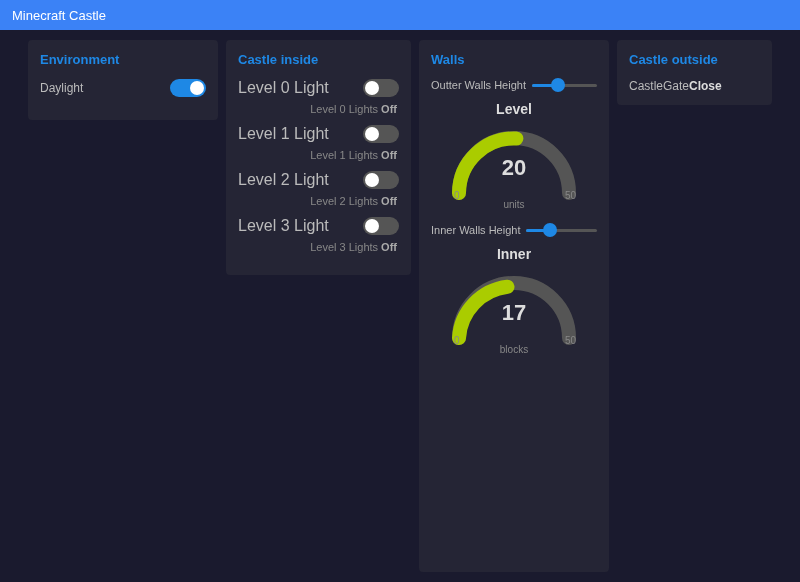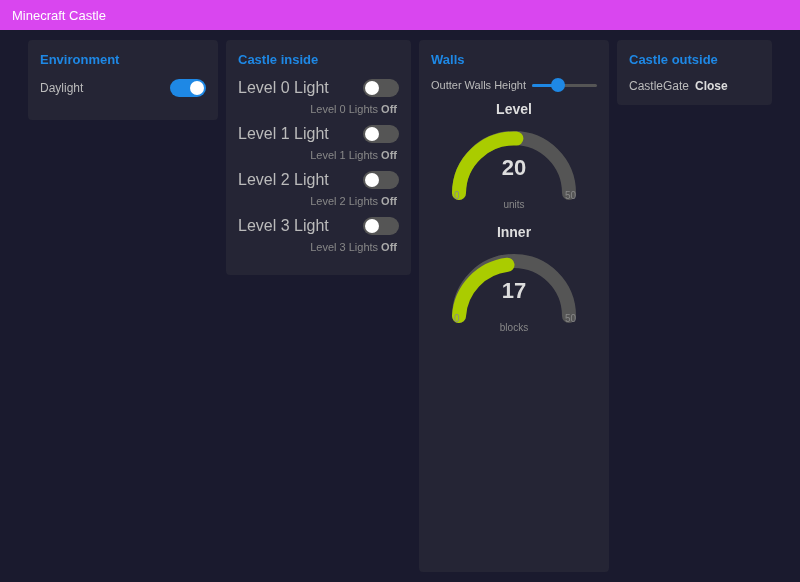--- a/index.html
+++ b/index.html
@@ -6,21 +6,21 @@
     body {
       width: 800px;
       height: 582px;
       background: #1a1a2e;
       font-family: 'Segoe UI', Arial, sans-serif;
       overflow: hidden;
       color: #ccc;
     }
 
     .titlebar {
-      background: #d946ef;
+      background: #3b82f6;
       height: 30px;
       display: flex;
       align-items: center;
       padding: 0 12px;
     }
     .titlebar-title {
       color: white;
       font-size: 13px;
       font-weight: 500;
     }
@@ -221,21 +221,20 @@
 
     
     .castle-outside-panel {
       width: 155px;
       height: fit-content;
     }
 
     .gate-row {
       display: flex;
       align-items: center;
-      gap: 6px;
     }
     .gate-label {
       font-size: 12px;
       color: #bbb;
     }
     .gate-value {
       font-size: 12px;
       color: #ddd;
       font-weight: 600;
     }
@@ -335,20 +334,29 @@
 
           <path d="M 15 72 A 55 55 0 0 1 72.4 17.5" fill="none" stroke="#aacc00" stroke-width="14" stroke-linecap="round"></path>
         </svg>
         <div class="gauge-value">20</div>
         <div class="gauge-min">0</div>
         <div class="gauge-max">50</div>
       </div>
       <div class="gauge-unit">units</div>
     </div>
 
+    <div class="wall-height-row">
+      <span class="wall-height-label">Inner Walls Height</span>
+      <div class="slider-container">
+        <div class="slider-track">
+          <div class="slider-fill" style="width: 34%;"></div>
+          <div class="slider-thumb" style="left: calc(34% - 7px);"></div>
+        </div>
+      </div>
+    </div>
 
     <div class="gauge-container">
       <div class="gauge-title">Inner</div>
       <div class="gauge-svg-wrap">
         <svg width="140" height="80" viewBox="0 0 140 80">
 
           <path d="M 15 72 A 55 55 0 0 1 125 72" fill="none" stroke="#555" stroke-width="14" stroke-linecap="round"></path>
 
           <path d="M 15 72 A 55 55 0 0 1 63.5 20.8" fill="none" stroke="#aacc00" stroke-width="14" stroke-linecap="round"></path>
         </svg>

